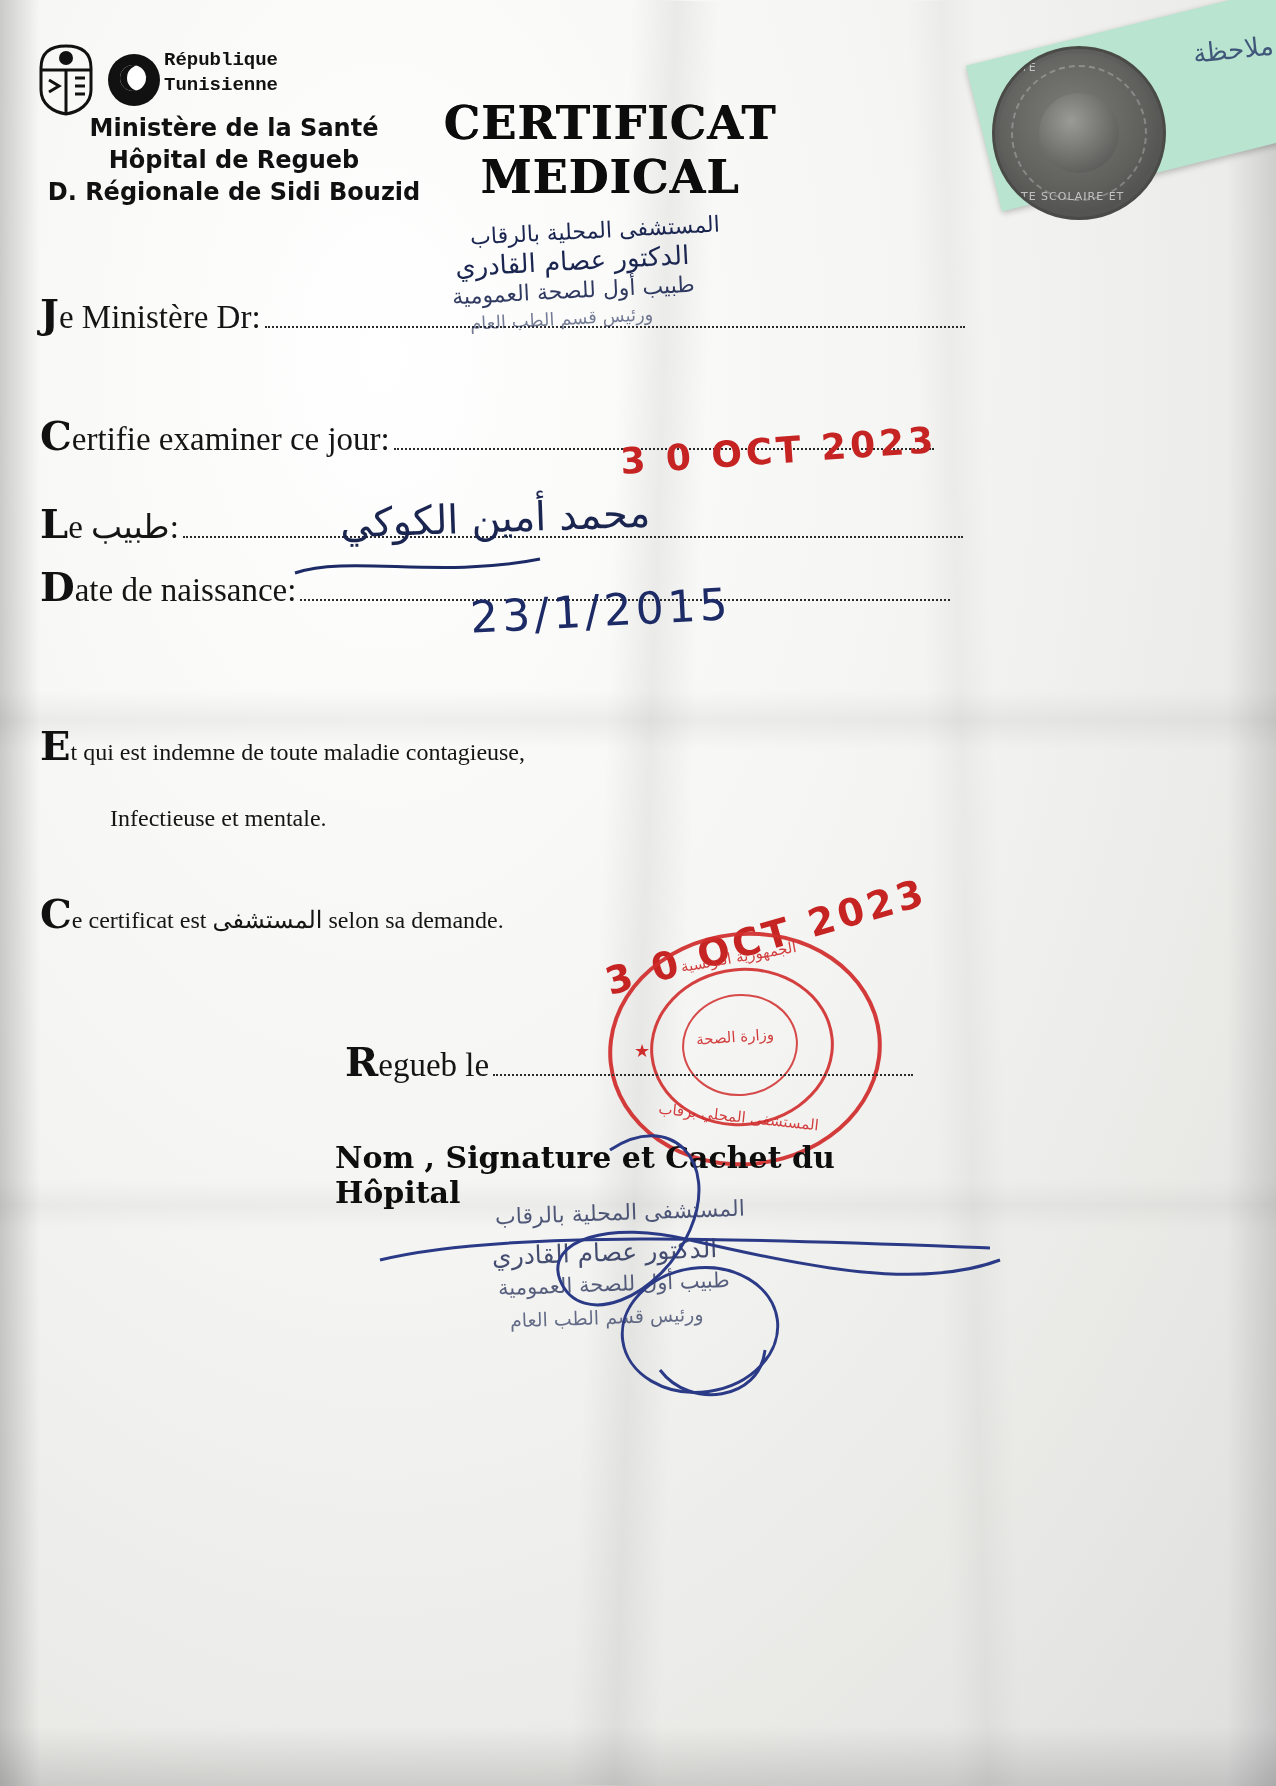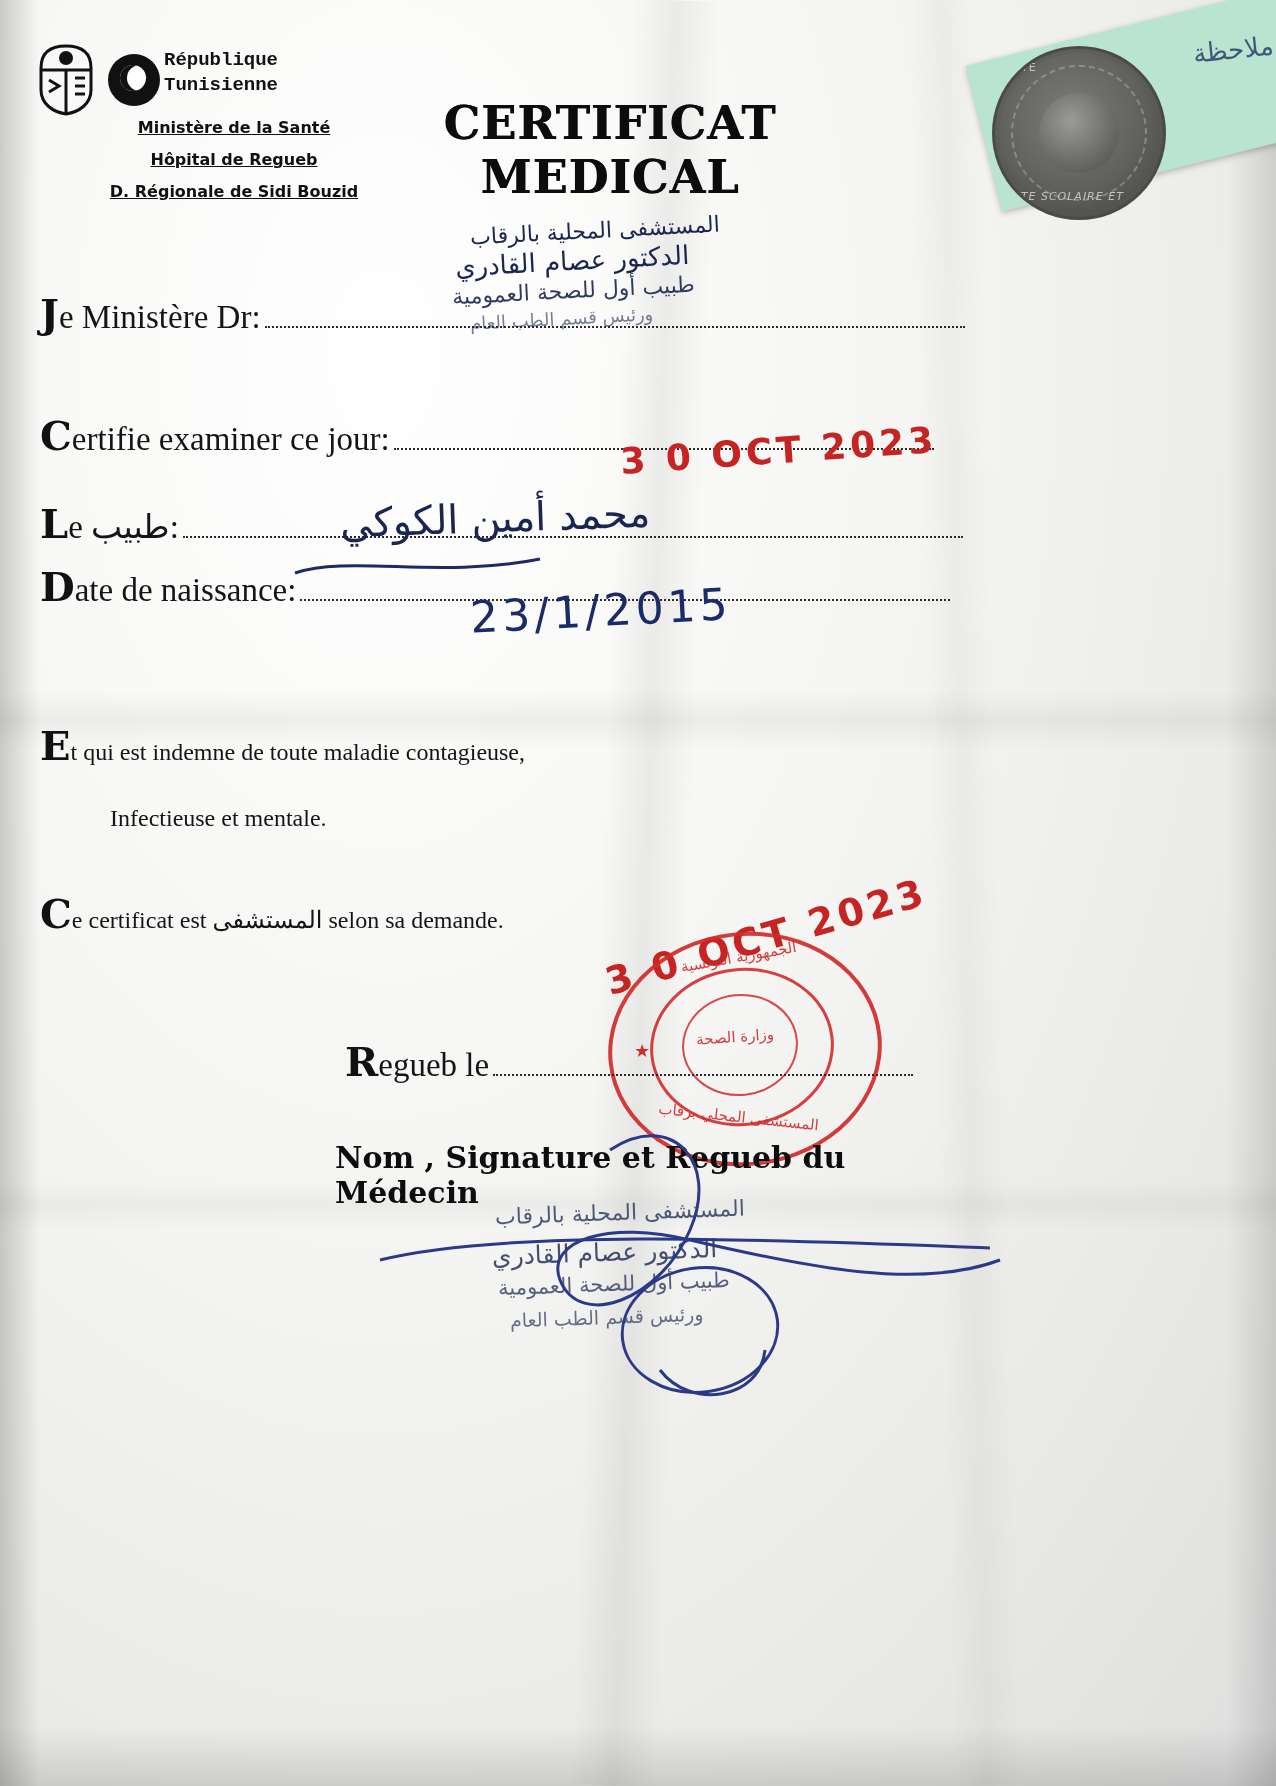--- a/index.html
+++ b/index.html
@@ -59,21 +59,21 @@
   }
   .flagcircle .star{position:absolute;left:22px;top:13px;color:#fff;font-size:14px;line-height:14px;}
 
   .hdr-lines{position:absolute;left:160px;top:24px;width:260px;text-align:center;}
   .hdr-lines .l1,.hdr-lines .l2{
     font-family:Liberation Mono, monospace;font-weight:bold;font-size:19px;color:#111;line-height:25px;
     text-align:left;padding-left:4px;
   }
   .hdr-lines2{position:absolute;left:24px;top:88px;width:420px;text-align:center;}
   .hdr-lines2 div{
-    font-family:"DejaVu Sans", sans-serif;font-weight:bold;font-size:16px;color:#111;line-height:32px;text-decoration:underline;
+    font-family:"DejaVu Sans", sans-serif;font-weight:bold;font-size:24px;color:#111;line-height:32px;
   }
 
   .title{
     position:absolute;left:330px;top:72px;width:560px;
     font-family:"DejaVu Serif", serif;font-weight:bold;font-size:46px;letter-spacing:1px;
     color:#0c0c0c;text-align:center;
     text-shadow:0.6px 0 0 #0c0c0c;
   }
 
   
@@ -86,21 +86,21 @@
   }
   .seal .ring{
     position:absolute;left:16px;top:16px;right:16px;bottom:16px;border-radius:50%;
     border:2px dashed rgba(255,255,255,.25);
   }
   .seal .txt-top,.seal .txt-bot{
     position:absolute;left:0;width:168px;text-align:left;color:#ddd;
     font-family:"DejaVu Sans", sans-serif;font-size:11px;letter-spacing:1px;opacity:.8;
   }
   .seal .txt-top{top:12px;}
-  .seal .txt-bot{bottom:14px;font-style:italic;}
+  .seal .txt-bot{bottom:14px;}
   .seal .core{
     position:absolute;left:44px;top:44px;width:80px;height:80px;border-radius:50%;
     background:radial-gradient(circle at 40% 35%, #9a9a96 0%, #6a6a67 60%, #4b4b49 100%);
   }
 
   
   .row{position:absolute;left:40px;width:1200px;}
   .cap{
     font-family:"DejaVu Serif", serif;font-weight:bold;font-size:40px;color:#111;
   }
@@ -266,21 +266,21 @@
     <div class="artxt" style="left:88px;top:96px;transform:rotate(-4deg);">وزارة الصحة</div>
     <div class="artxt" style="left:50px;top:176px;transform:rotate(6deg);">المستشفى المحلي برقاب</div>
   </div>
 
   <div class="row" style="top:1038px;left:345px;">
     <span class="cap">R</span><span class="lbl">egueb le</span>
     <span class="dots" style="width:420px;"></span>
   </div>
 
   <div class="row" style="top:1140px;left:335px;width:620px;">
-    <span style="font-family:'DejaVu Serif',serif;font-weight:bold;font-size:30px;color:#0d0d0d;">Nom , Signature et Regueb du  Médecin</span>
+    <span style="font-family:'DejaVu Serif',serif;font-weight:bold;font-size:30px;color:#0d0d0d;">Nom , Signature et Cachet du  Hôpital</span>
   </div>
 
   <div class="hand-ar" style="left:495px;top:1200px;font-size:22px;opacity:.75;transform:rotate(-2deg);">المستشفى المحلية بالرقاب</div>
   <div class="hand-ar" style="left:492px;top:1238px;font-size:25px;opacity:.8;transform:rotate(-2deg);">الدكتور عصام القادري</div>
   <div class="hand-ar" style="left:498px;top:1272px;font-size:21px;opacity:.72;transform:rotate(-2deg);">طبيب أول للصحة العمومية</div>
   <div class="hand-ar" style="left:510px;top:1306px;font-size:19px;opacity:.65;transform:rotate(-2deg);">ورئيس قسم الطب العام</div>
 
   <div class="sig" style="left:360px;top:1120px;">
     <svg width="660" height="290" viewBox="0 0 660 290">
       <path d="M250 30 C310 -10 360 40 330 110 C300 180 220 210 200 160 C185 120 250 100 330 120 C450 148 560 170 640 140" fill="none" stroke="#2b3a86" stroke-width="3"></path>

